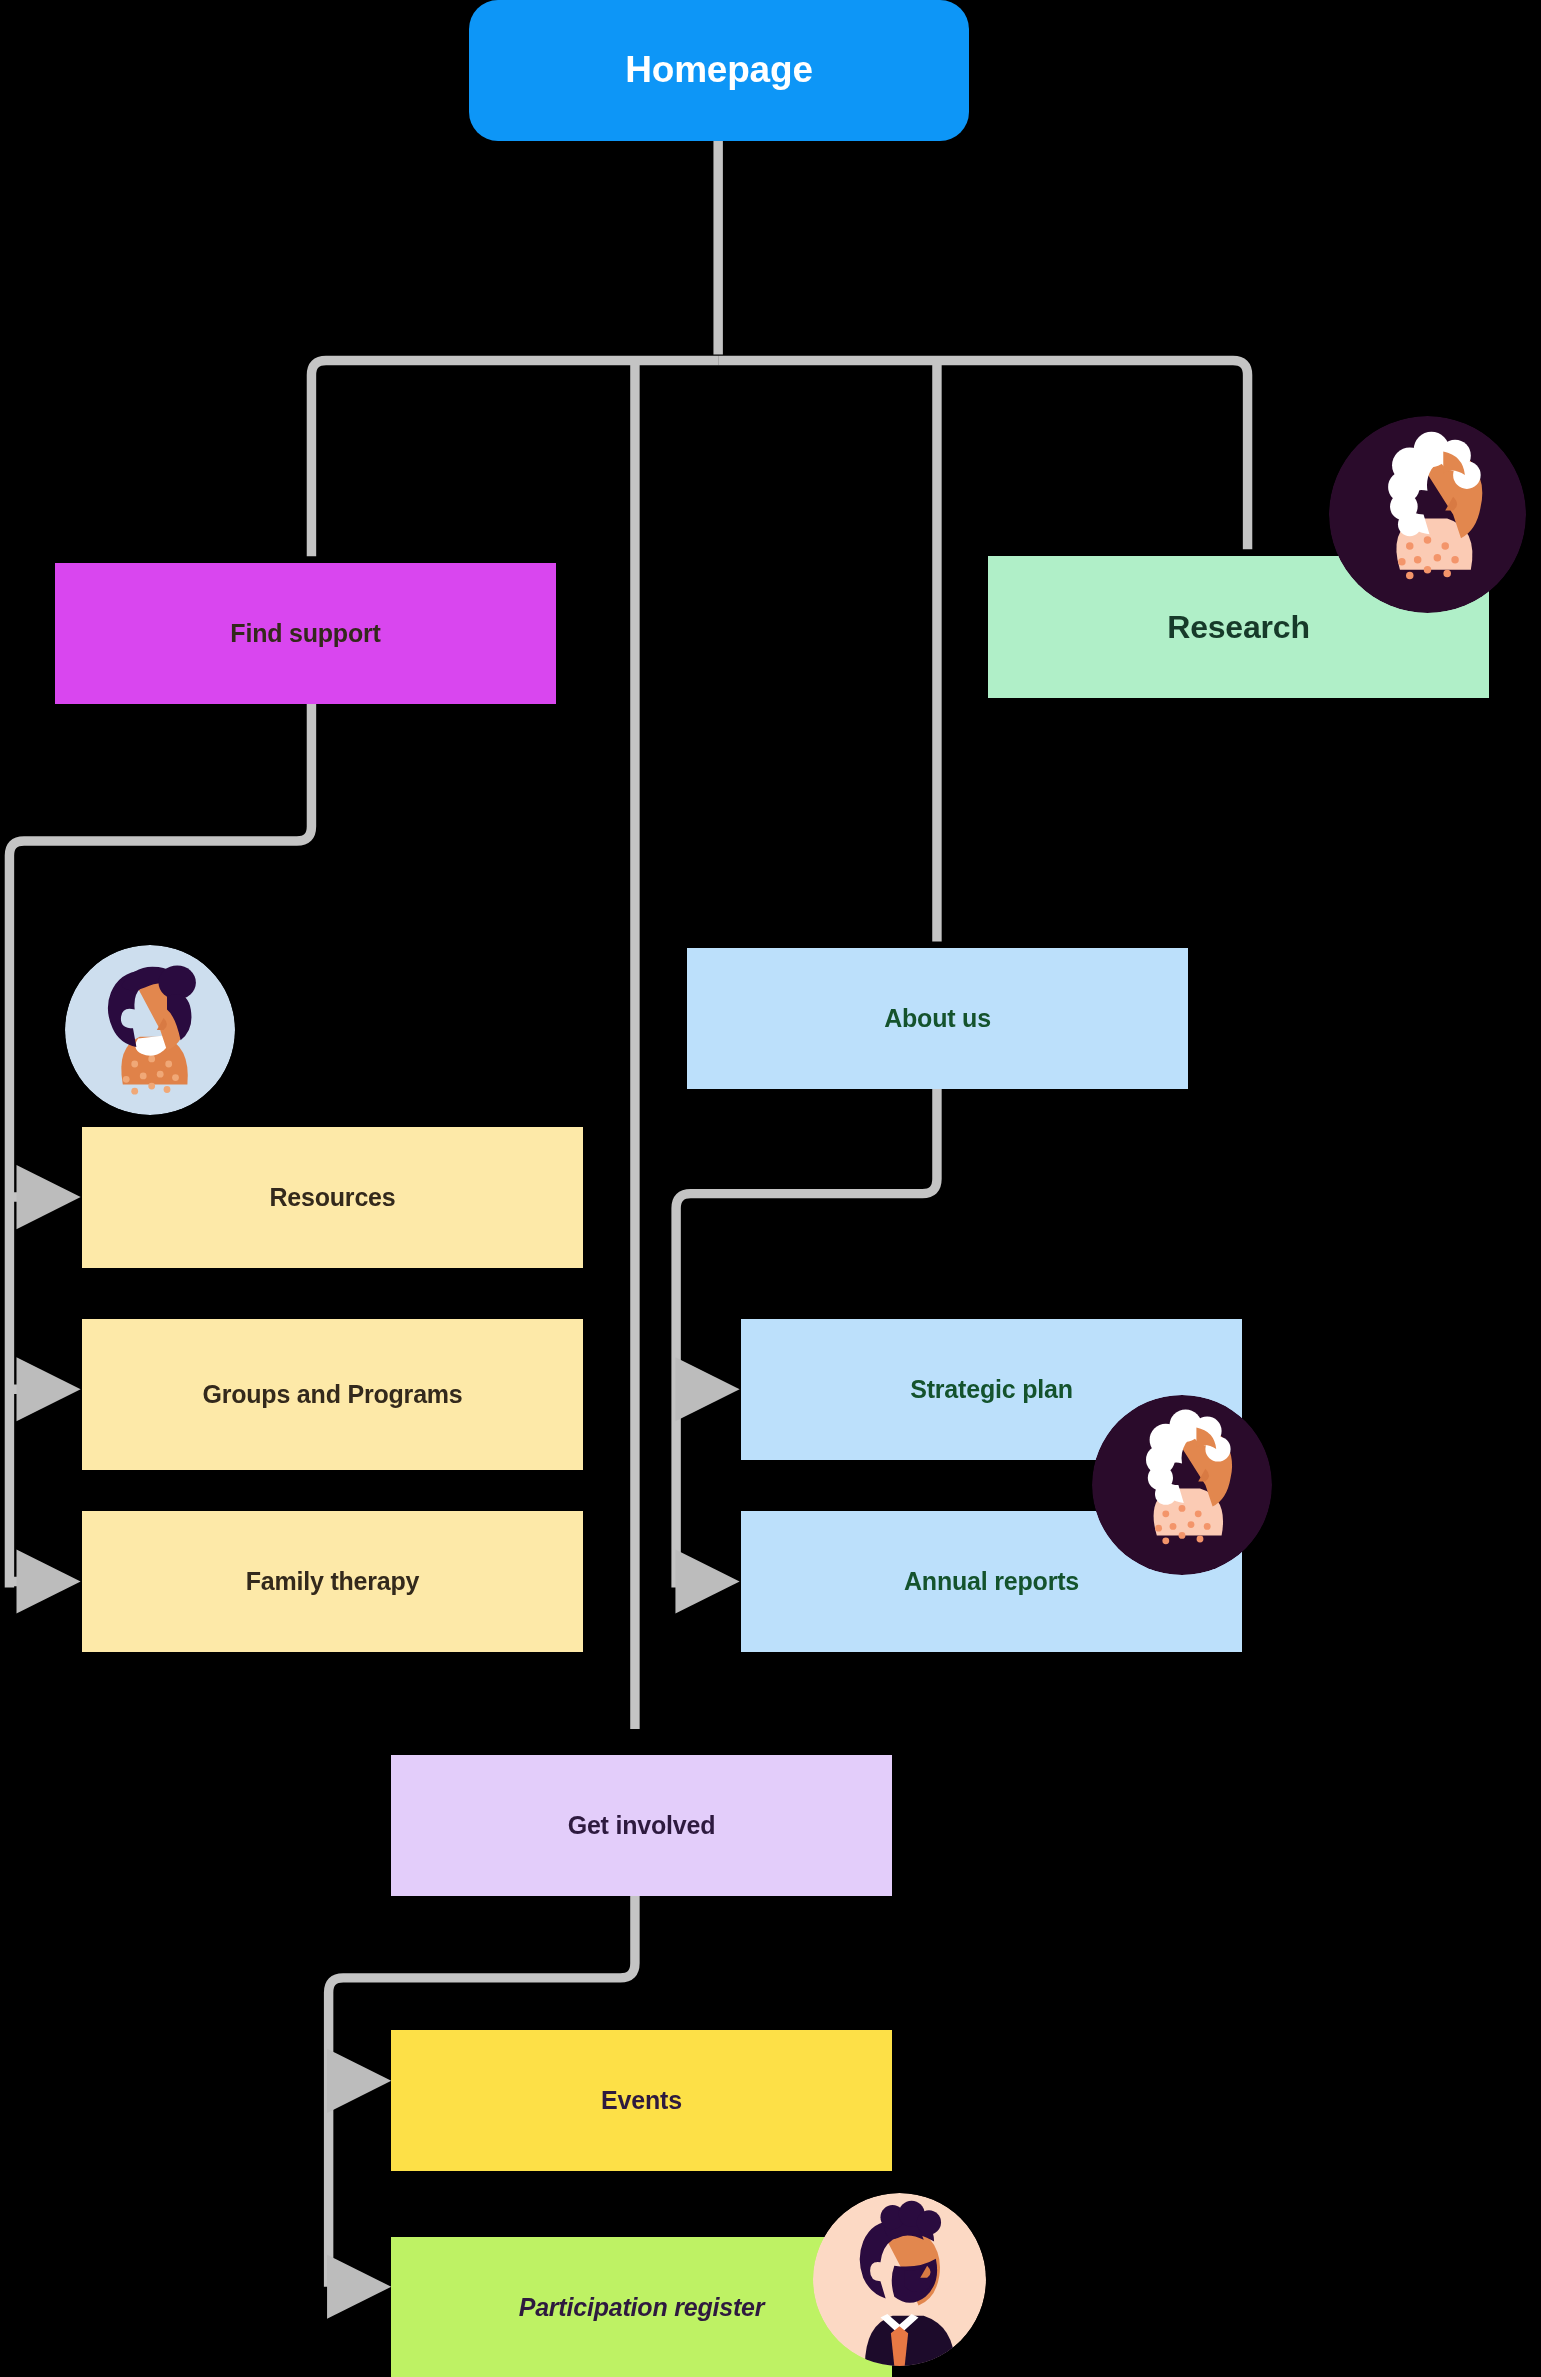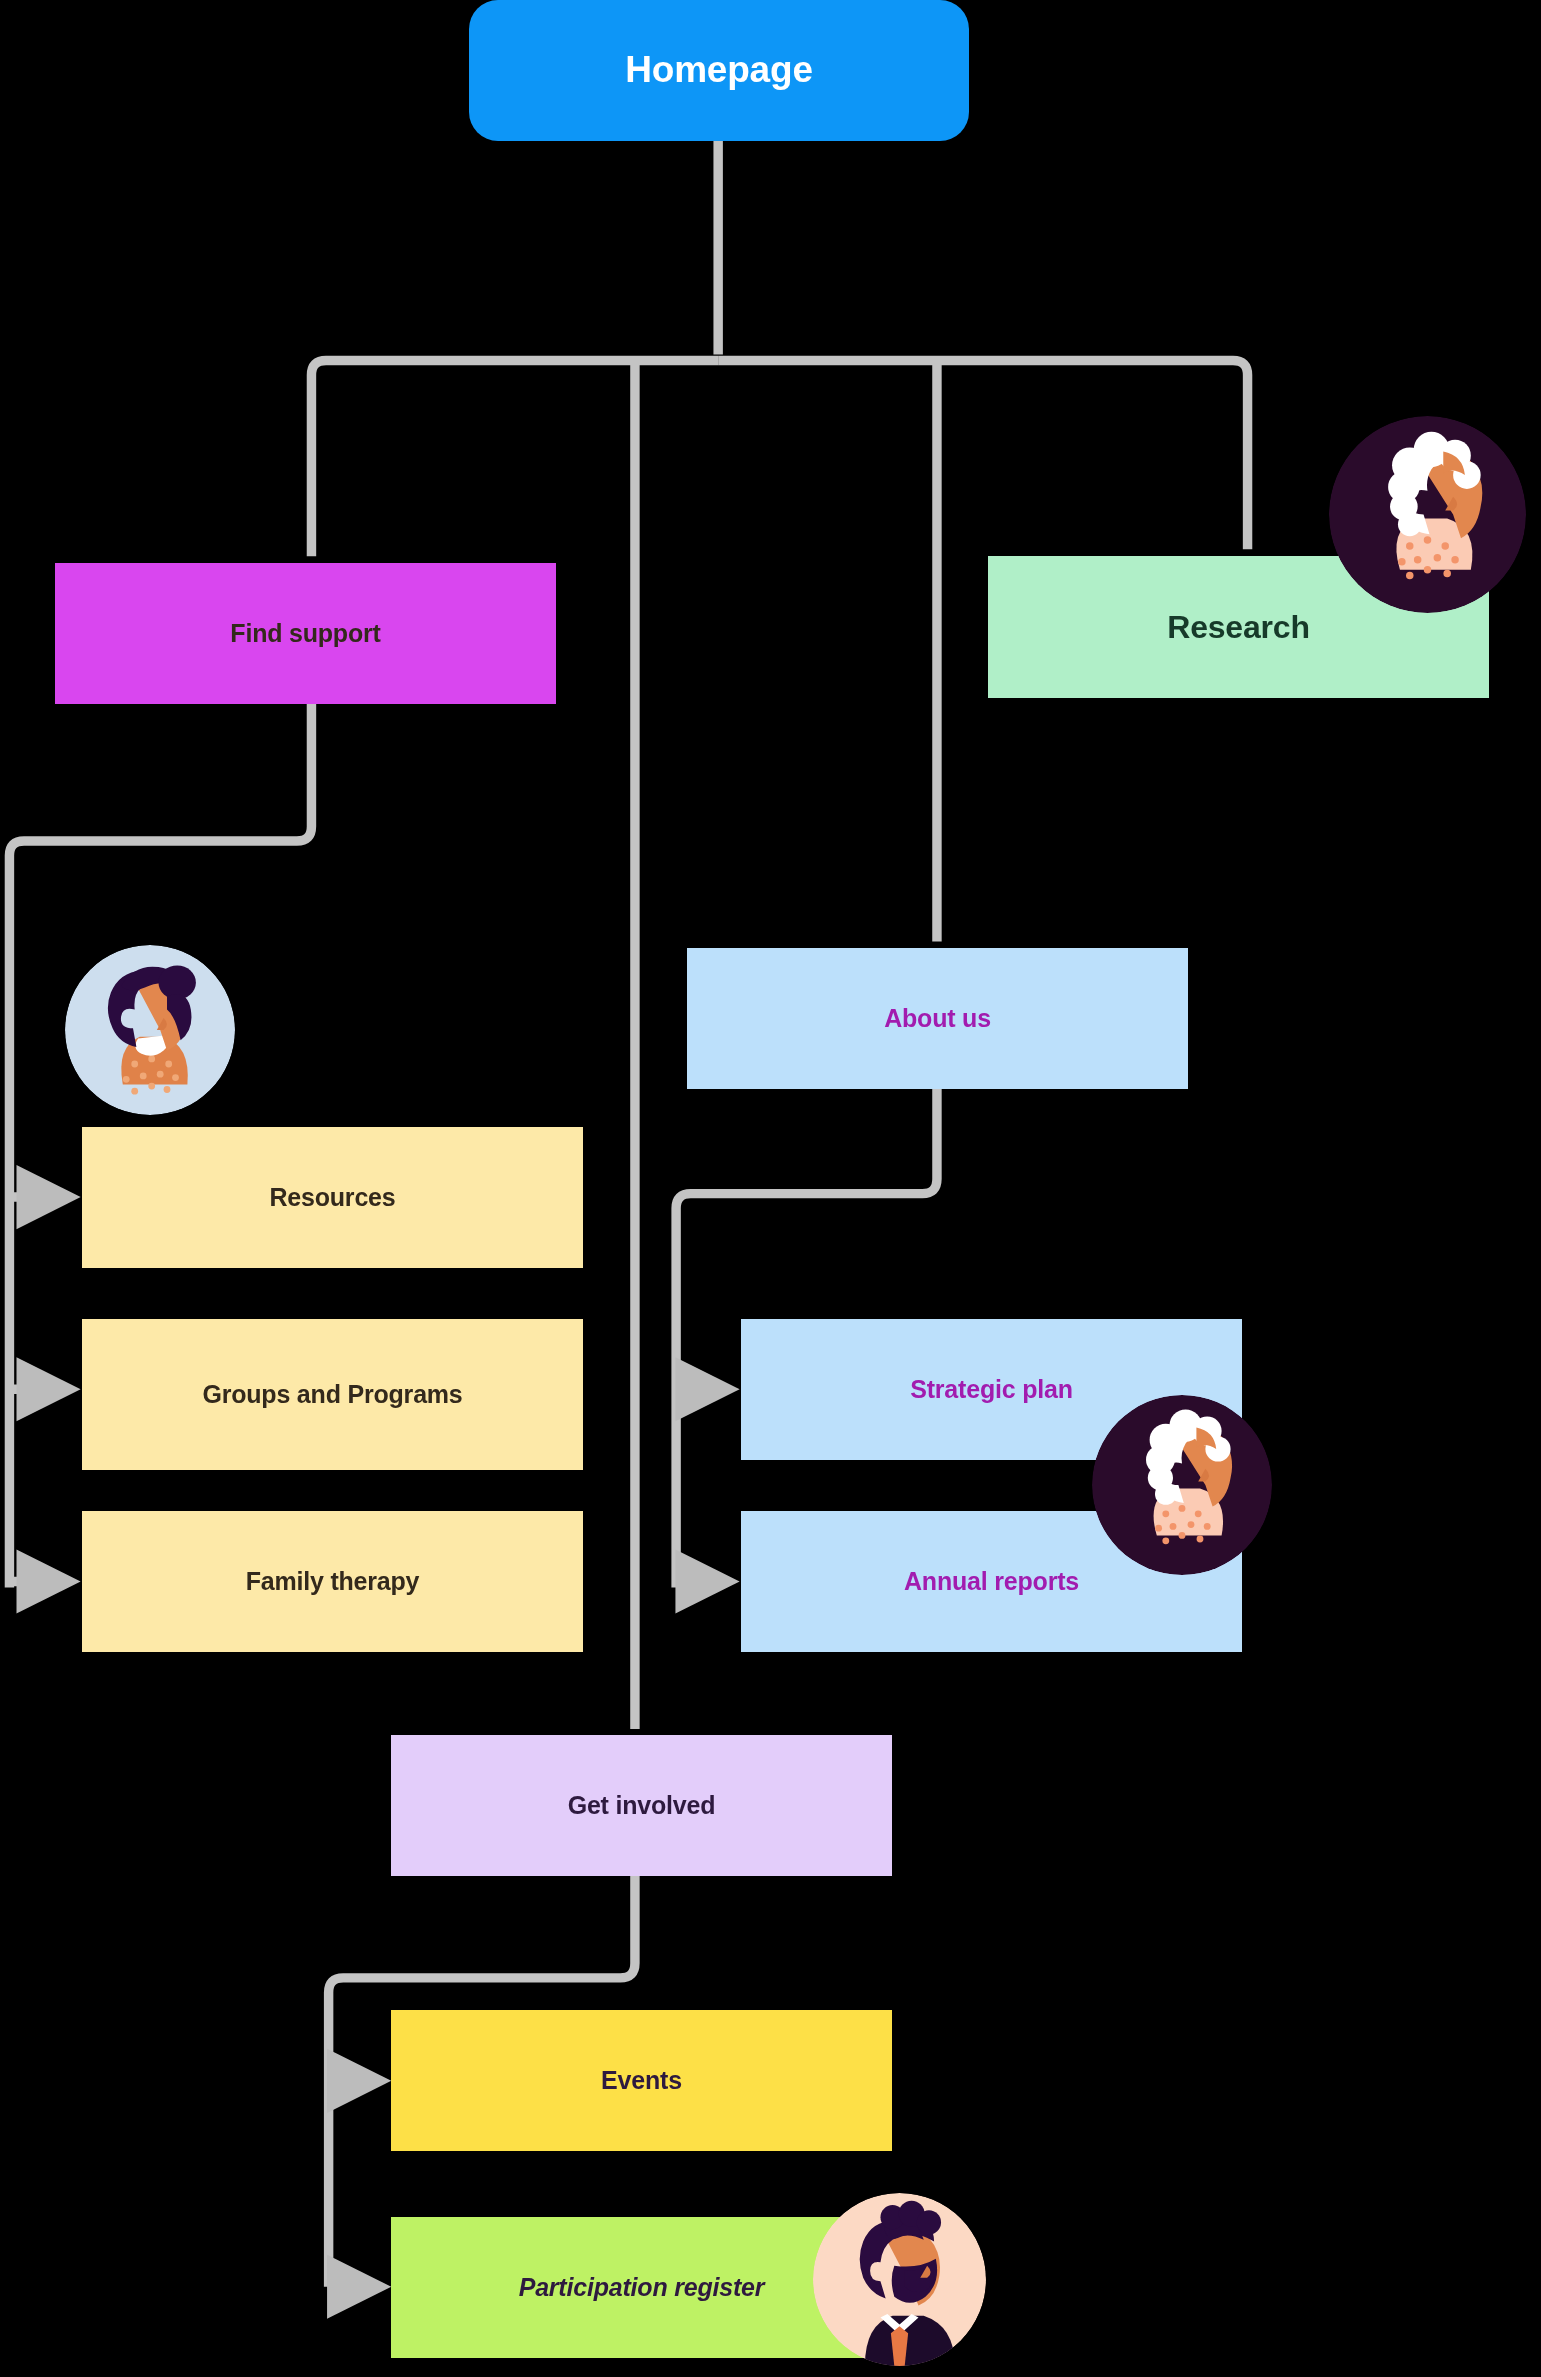--- a/index.html
+++ b/index.html
@@ -40,22 +40,22 @@
     letter-spacing: -0.2px;
     line-height: 1.15;
   }
   .node.root {
     color: #ffffff;
     font-size: 37px;
     border-radius: 29px;
   }
   .node.support   { color: #33291c; font-size: 25px; }
   .node.research  { color: #173a2a; font-size: 32px; }
-  .node.about     { color: #a21caf; font-size: 25px; }
-  .node.involve   { color: #2e1a3f; font-size: 25px; }
+  .node.about     { color: #14532d; font-size: 25px; }
+  .node.involve   { color: #2e1a3f; font-size: 25px; margin-top: 20px; }
 
   
   .avatar {
     position: absolute;
     z-index: 4;
     border-radius: 50%;
     overflow: hidden;
   }
   .avatar svg { display: block; width: 100%; height: 100%; }
   .avatar.under { z-index: 2; }

